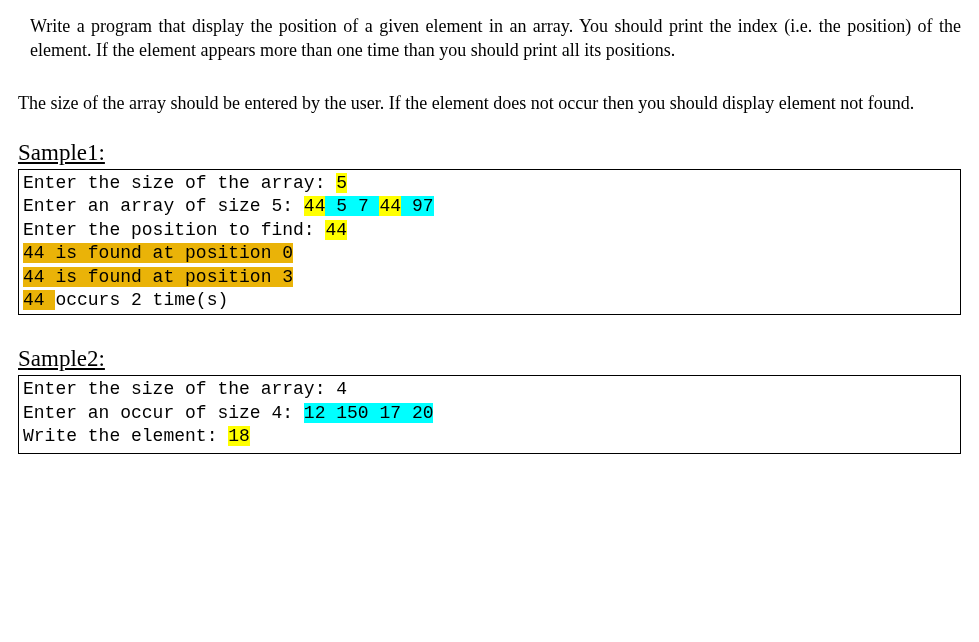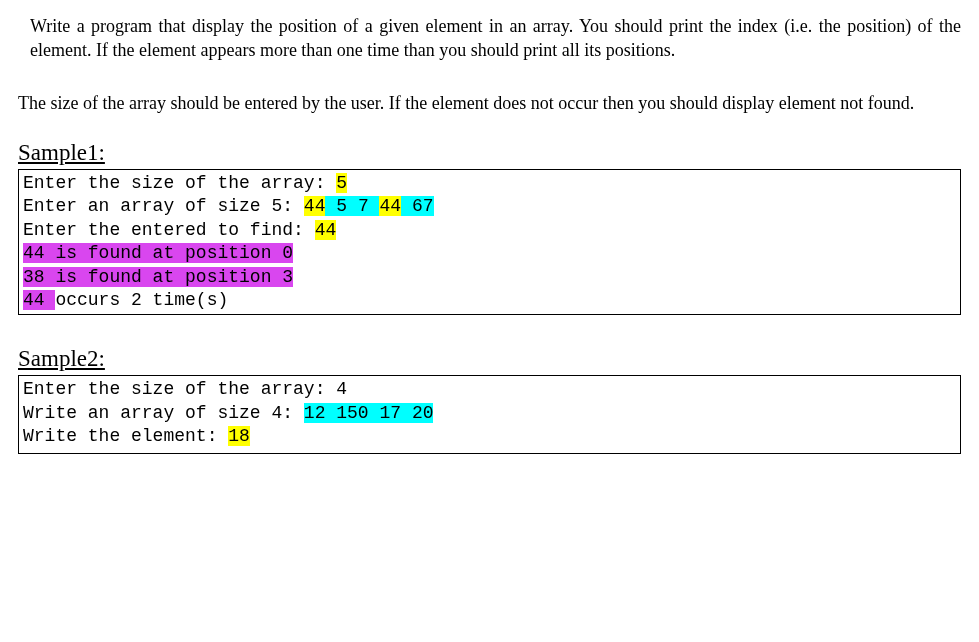--- a/index.html
+++ b/index.html
@@ -43,42 +43,42 @@
     .sample-box .line {
       white-space: pre;
     }
     .hl-yellow {
       background-color: #ffff00;
     }
     .hl-cyan {
       background-color: #00ffff;
     }
     .hl-magenta {
-      background-color: #d946ef;
+      background-color: #eab308;
     }
     .sample-box-2 {
       margin-bottom: 16px;
       padding-bottom: 4px;
     }
   </style>
 </head>
 <body>
 
 <p class="intro-paragraph">Write a program that display the position of a given element in an array. You should print the index (i.e. the position) of the element. If the element appears more than one time than you should print all its positions.</p>
 
 <p class="second-paragraph">The size of the array should be entered by the user. If the element does not occur then you should display element not found.</p>
 
 <p class="sample-label">Sample1:</p>
 <div class="sample-box">
   <div class="line"><span>Enter the size of the array: </span><span class="hl-yellow">5</span></div>
-  <div class="line"><span>Enter an array of size 5: </span><span class="hl-yellow">44</span><span class="hl-cyan"> 5</span><span class="hl-cyan"> 7 </span><span class="hl-yellow">44</span><span class="hl-cyan"> 67</span></div>
-  <div class="line"><span>Enter the entered to find: </span><span class="hl-yellow">44</span></div>
+  <div class="line"><span>Enter an array of size 5: </span><span class="hl-yellow">44</span><span class="hl-cyan"> 5</span><span class="hl-cyan"> 7 </span><span class="hl-yellow">44</span><span class="hl-cyan"> 97</span></div>
+  <div class="line"><span>Enter the position to find: </span><span class="hl-yellow">44</span></div>
   <div class="line"><span class="hl-magenta">44 is found at position 0</span></div>
-  <div class="line"><span class="hl-magenta">38 is found at position 3</span></div>
+  <div class="line"><span class="hl-magenta">44 is found at position 3</span></div>
   <div class="line"><span class="hl-magenta">44 </span><span>occurs 2 time(s)</span></div>
 </div>
 
 <p class="sample-label">Sample2:</p>
 <div class="sample-box sample-box-2">
   <div class="line"><span>Enter the size of the array: </span><span>4</span></div>
-  <div class="line"><span>Write an array of size 4: </span><span class="hl-cyan">12 150 17 20</span></div>
+  <div class="line"><span>Enter an occur of size 4: </span><span class="hl-cyan">12 150 17 20</span></div>
   <div class="line"><span>Write the element: </span><span class="hl-yellow">18</span></div>
 </div>
 
 </body></html>

